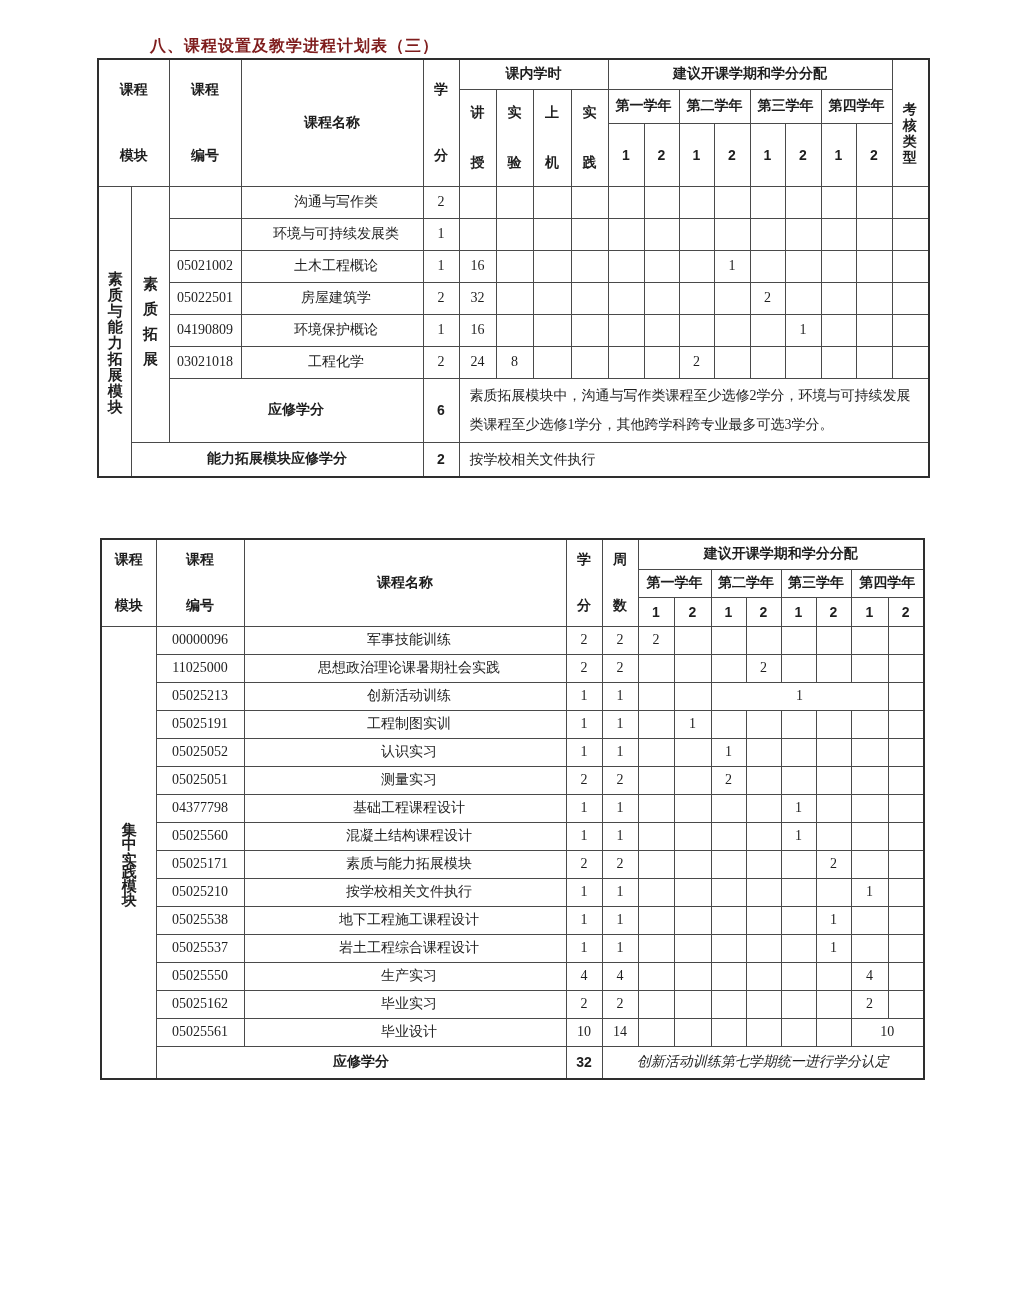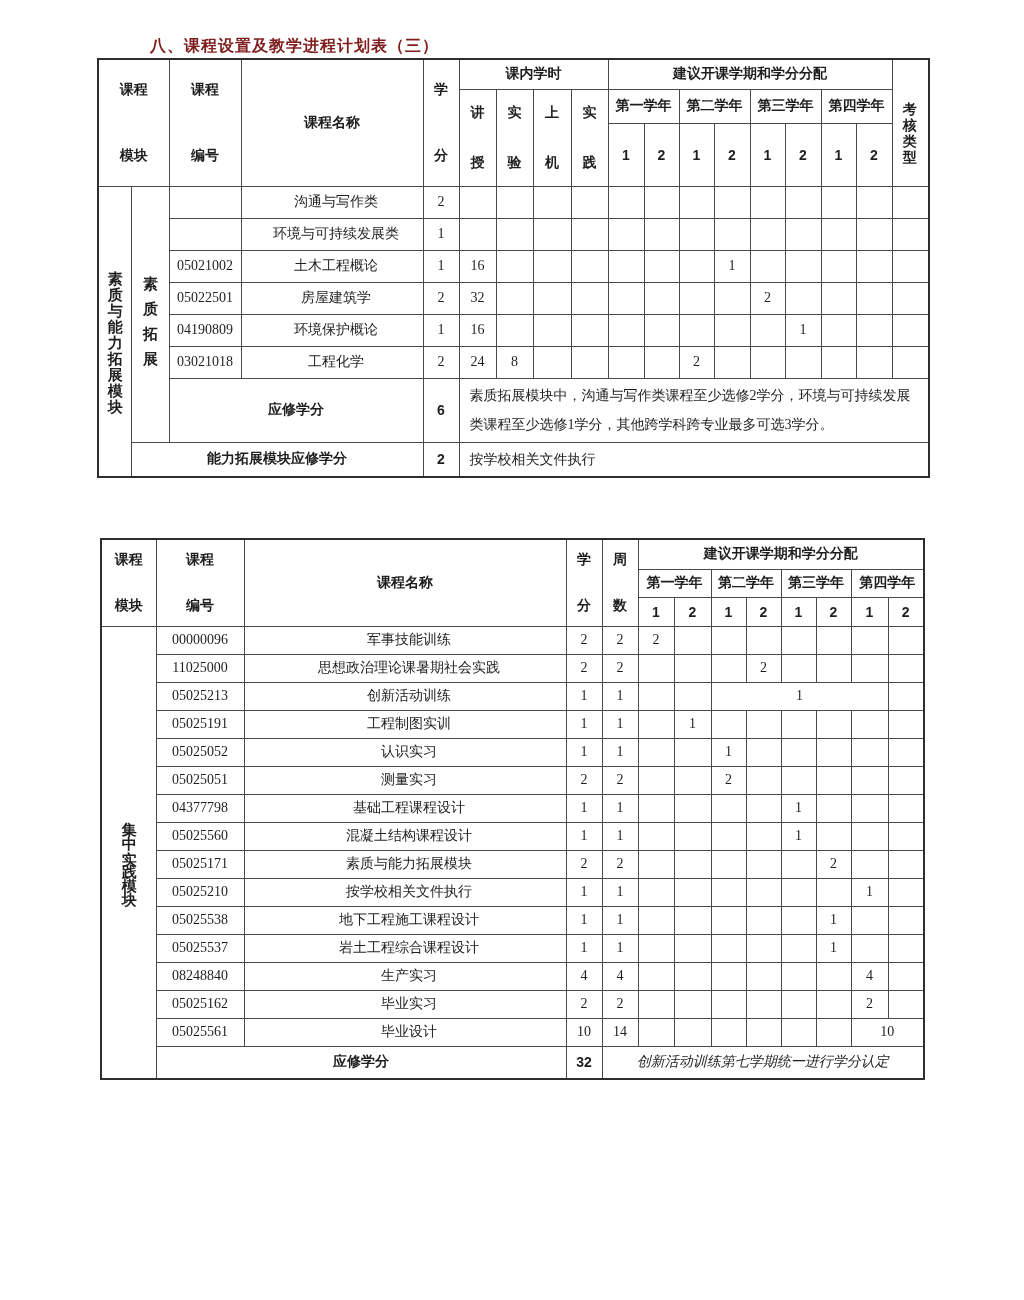--- a/index.html
+++ b/index.html
@@ -482,21 +482,21 @@
       <td></td>
       <td></td>
       <td></td>
       <td></td>
       <td></td>
       <td>1</td>
       <td></td>
       <td></td>
     </tr>
     <tr style="height:28px">
-      <td>08248840</td>
+      <td>05025550</td>
       <td class="lft">生产实习</td>
       <td>4</td>
       <td>4</td>
       <td></td>
       <td></td>
       <td></td>
       <td></td>
       <td></td>
       <td></td>
       <td>4</td>

